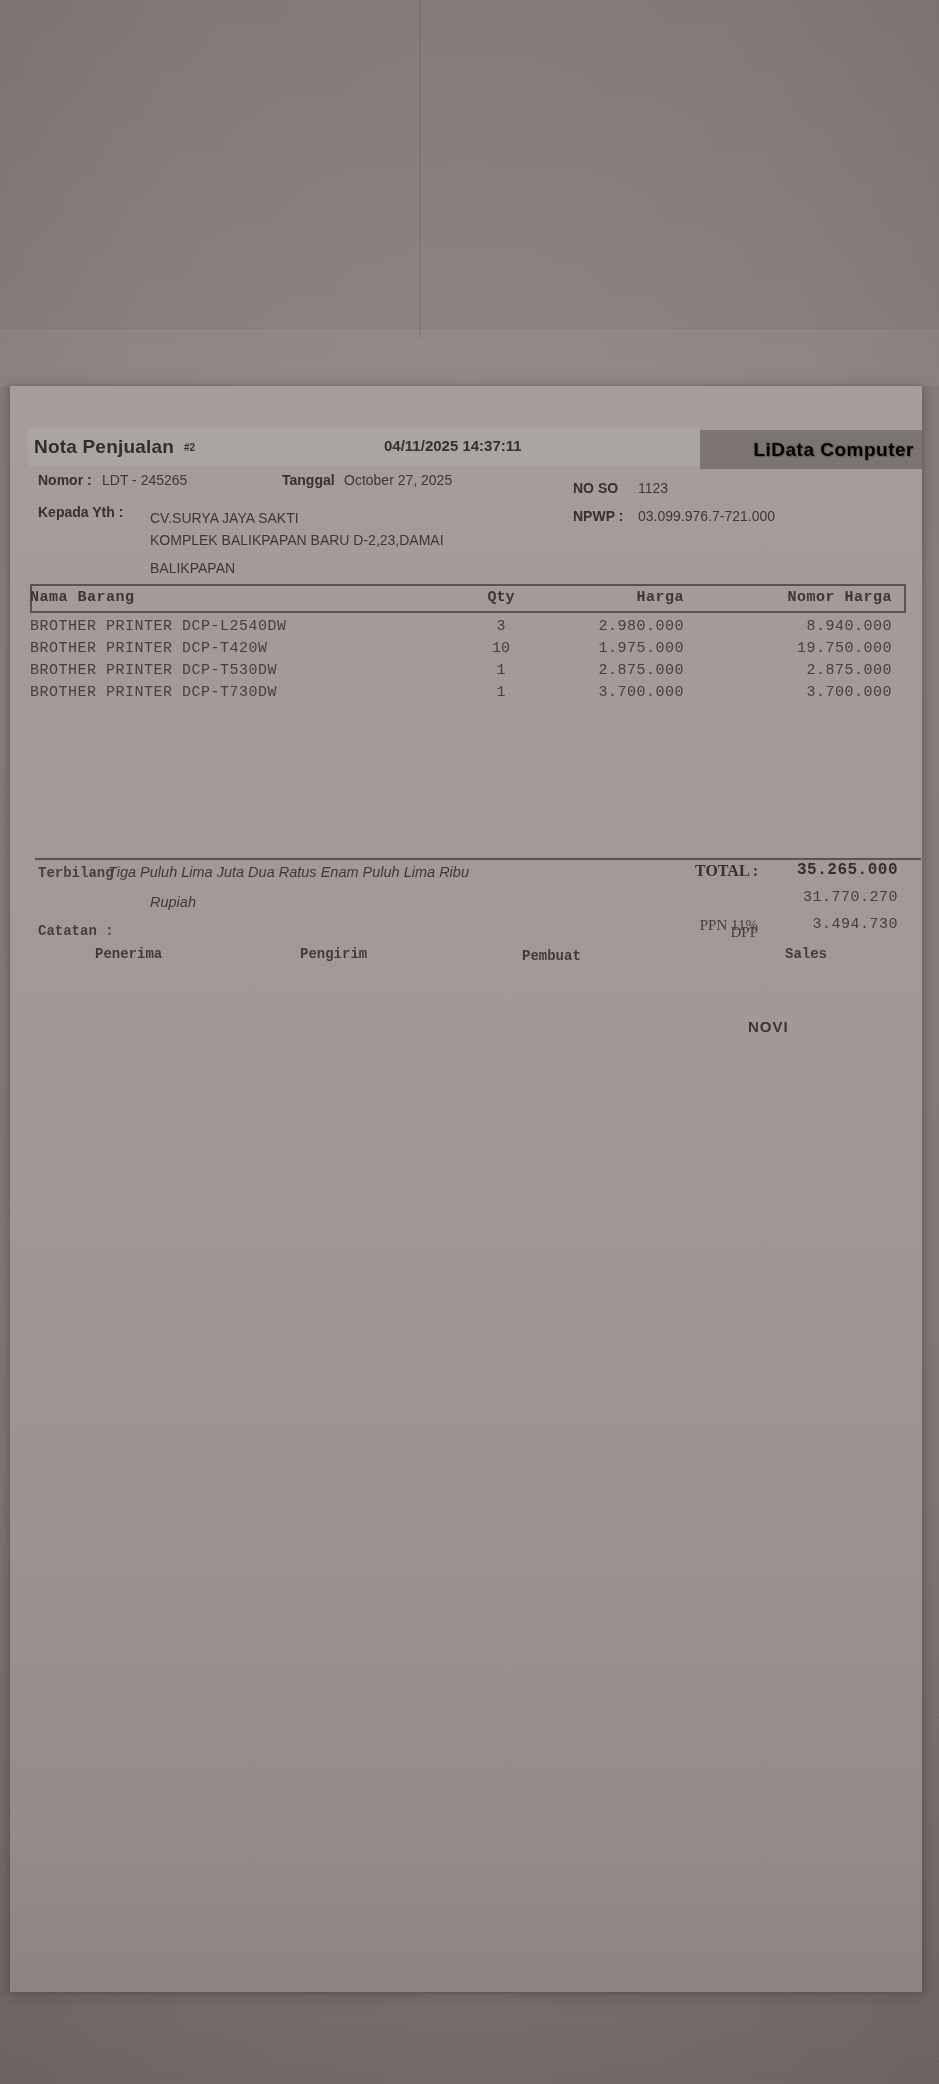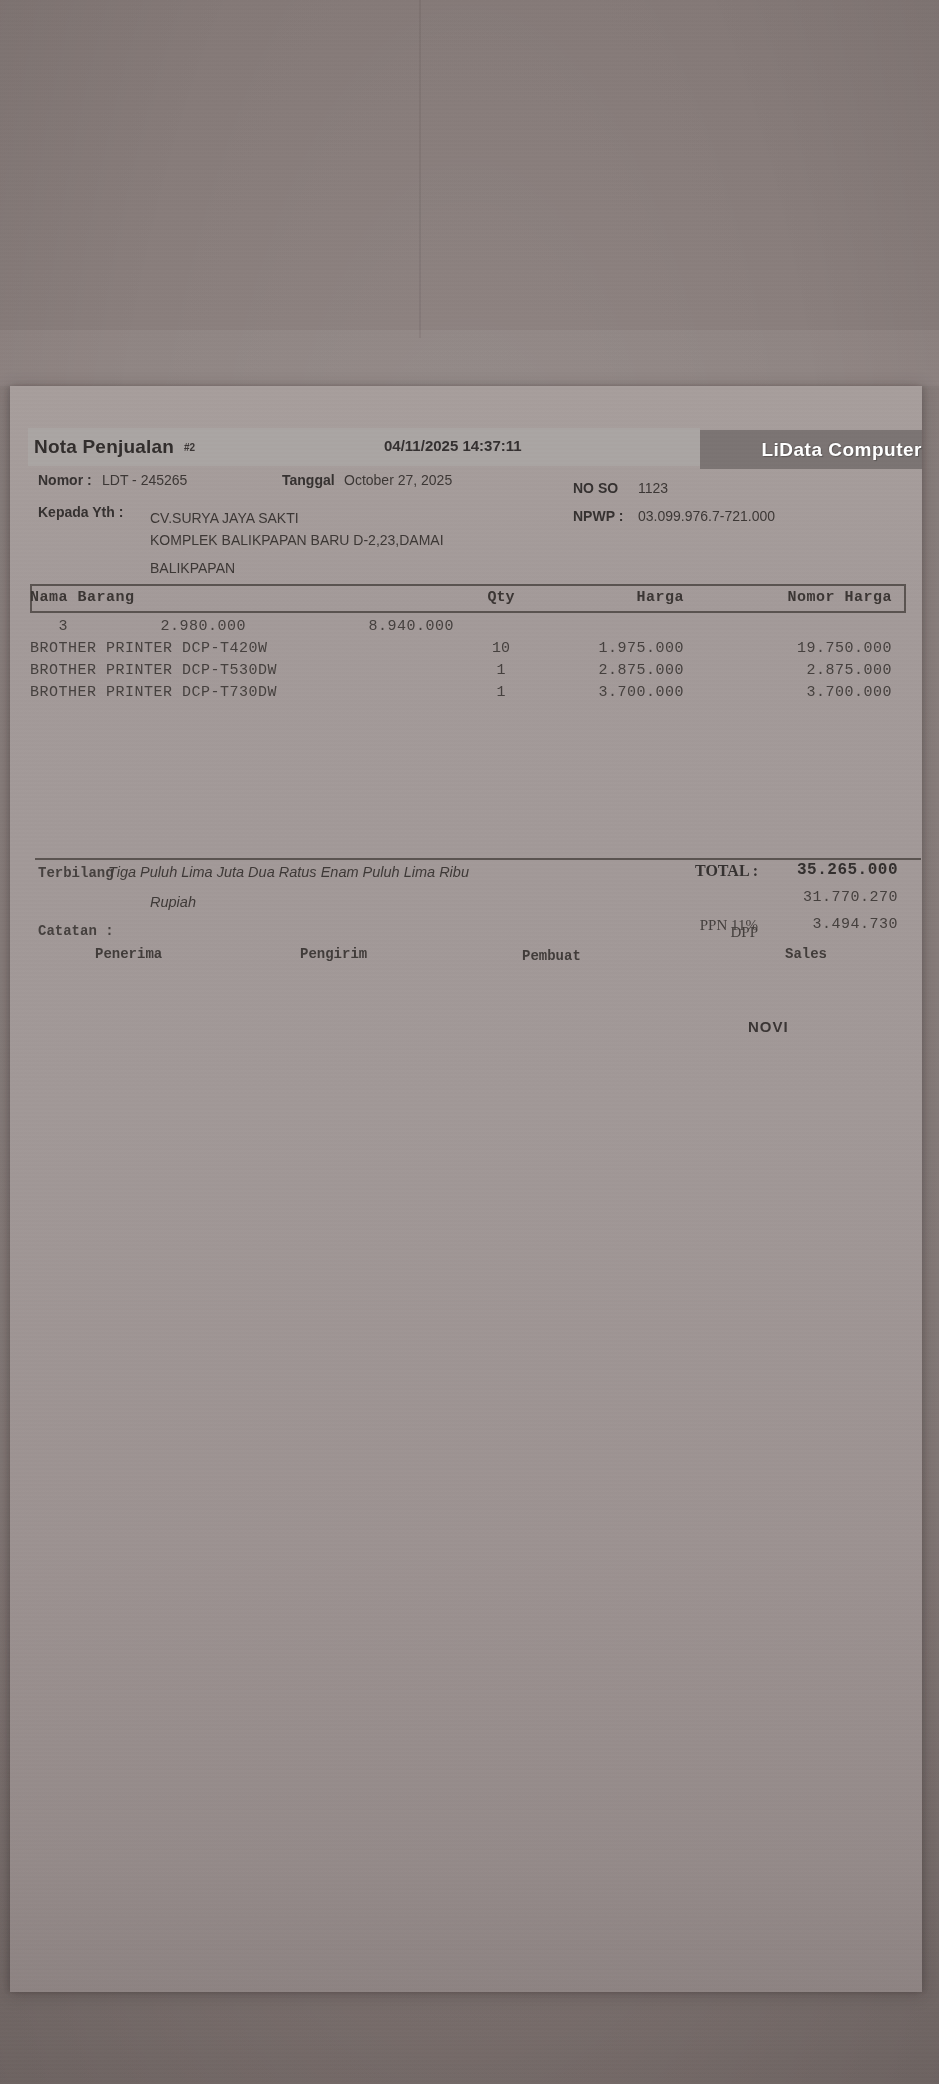--- a/index.html
+++ b/index.html
@@ -22,21 +22,21 @@
 
   .title-band{position:absolute;left:18px;top:42px;width:672px;height:38px;background:#aaa5a3;
     display:flex;align-items:center;}
   .doc-title{font-size:19px;font-weight:bold;color:#312d2c;margin-left:6px;letter-spacing:0.2px;}
   .doc-title-suffix{font-size:10px;font-weight:bold;color:#3a3534;vertical-align:super;margin-left:10px;}
   .print-dt{position:absolute;left:356px;top:9px;font-size:15px;font-weight:bold;color:#343030;}
 
   .brand-box{position:absolute;left:690px;top:44px;width:222px;height:39px;background:#7b7473;
     display:flex;align-items:center;justify-content:flex-end;}
   .brand-text{font-size:19px;font-weight:bold;font-family:"Liberation Sans",sans-serif;
-    color:#ffffff;text-shadow:1px 1px 1px #5c5756, -1px -1px 1px #6b6564;letter-spacing:0.5px;}
+    color:#000000;text-shadow:1px 1px 1px #5c5756, -1px -1px 1px #6b6564;margin-right:8px;letter-spacing:0.5px;}
 
   .lbl{font-weight:bold;color:#353130;font-size:14px;}
   .val{color:#3c3735;font-size:14px;}
 
   .thead-box{position:absolute;left:20px;top:198px;width:876px;height:29px;
     border:2px solid #5a5350;box-sizing:border-box;}
   .trow{position:absolute;left:20px;width:876px;height:22px;display:flex;font-size:15px;}
   .c-name{flex:1;padding-left:0;white-space:nowrap;letter-spacing:0.5px;}
   .c-qty{width:66px;text-align:center;}
   .c-harga{width:150px;text-align:right;letter-spacing:0.5px;}
@@ -92,20 +92,21 @@
 
   <div class="thead-box"></div>
   <div class="trow mono thead-row" style="top:203px;">
     <span class="c-name">Nama Barang</span>
     <span class="c-qty">Qty</span>
     <span class="c-harga">Harga</span>
     <span class="c-total">Nomor Harga</span>
   </div>
 
   <div class="trow mono" style="top:232px;">
+    <span class="c-name">BROTHER PRINTER DCP-L2540DW</span>
     <span class="c-qty">3</span>
     <span class="c-harga">2.980.000</span>
     <span class="c-total">8.940.000</span>
   </div>
   <div class="trow mono" style="top:254px;">
     <span class="c-name">BROTHER PRINTER DCP-T420W</span>
     <span class="c-qty">10</span>
     <span class="c-harga">1.975.000</span>
     <span class="c-total">19.750.000</span>
   </div>

